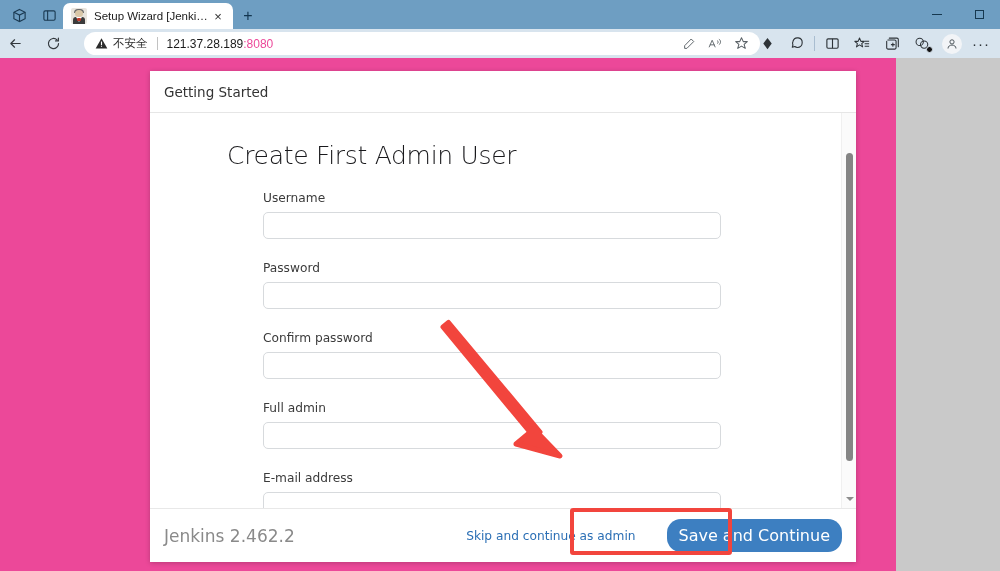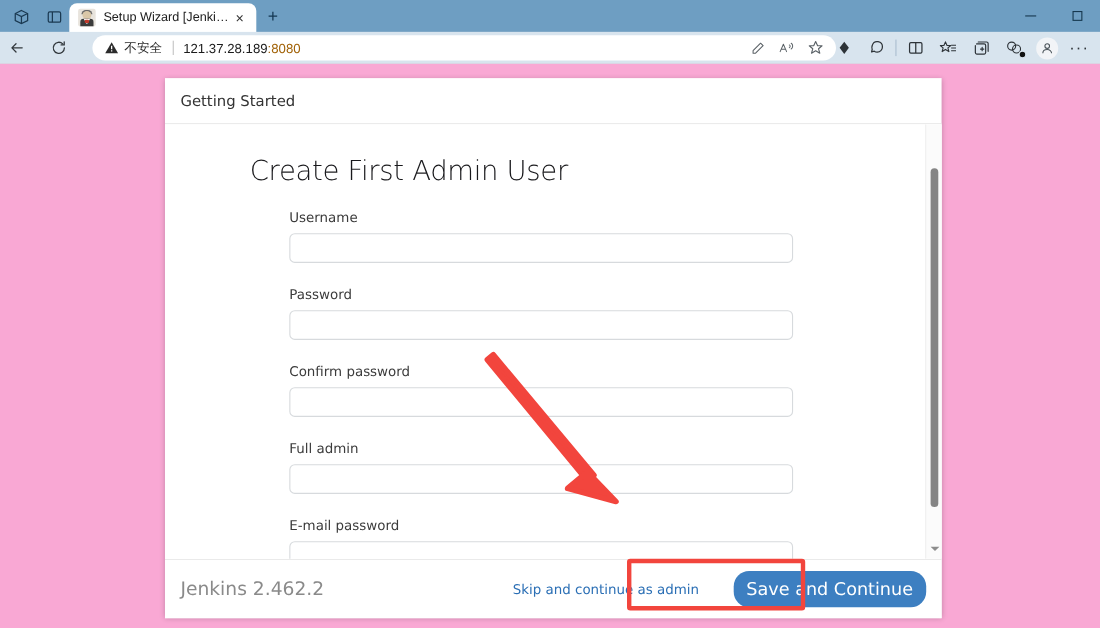--- a/index.html
+++ b/index.html
@@ -98,21 +98,21 @@
     margin-left: 11px; flex: 0 0 auto; display: flex; align-items: center;
   }
   .notsecure {
     margin-left: 5px; font-size: 11.5px; color: #2b2b2b;
     font-family: "DejaVu Sans", sans-serif;
   }
   .omnibox-sep {
     width: 1px; height: 13px; background: #c2c2c2; margin: 0 9px;
   }
   .url { font-size: 12px; color: #1b1b1b; white-space: nowrap; }
-  .url .port { color: #a16207; }
+  .url .port { color: #ec4899; }
   .omnibox-actions {
     margin-left: auto; display: flex; align-items: center; padding-right: 6px;
   }
   .ob-icon {
     width: 26px; height: 23px; display: flex; align-items: center; justify-content: center;
     color: #5b6267;
   }
   .tb-right {
     position: absolute; left: 752px; top: 29px; height: 29px;
     display: flex; align-items: center;
@@ -135,22 +135,22 @@
     font-size: 15px; color: #2d3338; letter-spacing: 1px;
   }
   .badge-dot {
     position: absolute; width: 7px; height: 7px; border-radius: 50%;
     background: #111; right: 4px; bottom: 5px;
     border: 1.5px solid #d8e4ee;
   }
 
   
   .viewport {
-    position: absolute; left: 0; top: 58px; width: 1000px; height: 513px;
-    background: #f9a8d4;
+    position: absolute; left: 0; top: 58px; width: 896px; height: 513px;
+    background: #ec4899;
   }
 
   .card {
     position: absolute; left: 150px; top: 13px; width: 706px; height: 491px;
     background: #ffffff;
     box-shadow: 0 1px 5px rgba(0,0,0,0.22);
     display: flex; flex-direction: column;
   }
   .card-header {
     height: 42px; flex: 0 0 42px;
@@ -405,21 +405,21 @@
             <div class="field-label">Confirm password</div>
             <input class="field-input" type="password" placeholder="" style="">
           </div>
 
           <div class="field">
             <div class="field-label">Full admin</div>
             <input class="field-input" type="text" placeholder="" style="">
           </div>
 
           <div class="field">
-            <div class="field-label">E-mail password</div>
+            <div class="field-label">E-mail address</div>
             <input class="field-input" type="text" placeholder="" style="">
           </div>
         </div>
 
         <div class="scrollbar">
           <div class="sb-thumb"></div>
           <div class="sb-down">
               <i></i>
             </div>
         </div>

